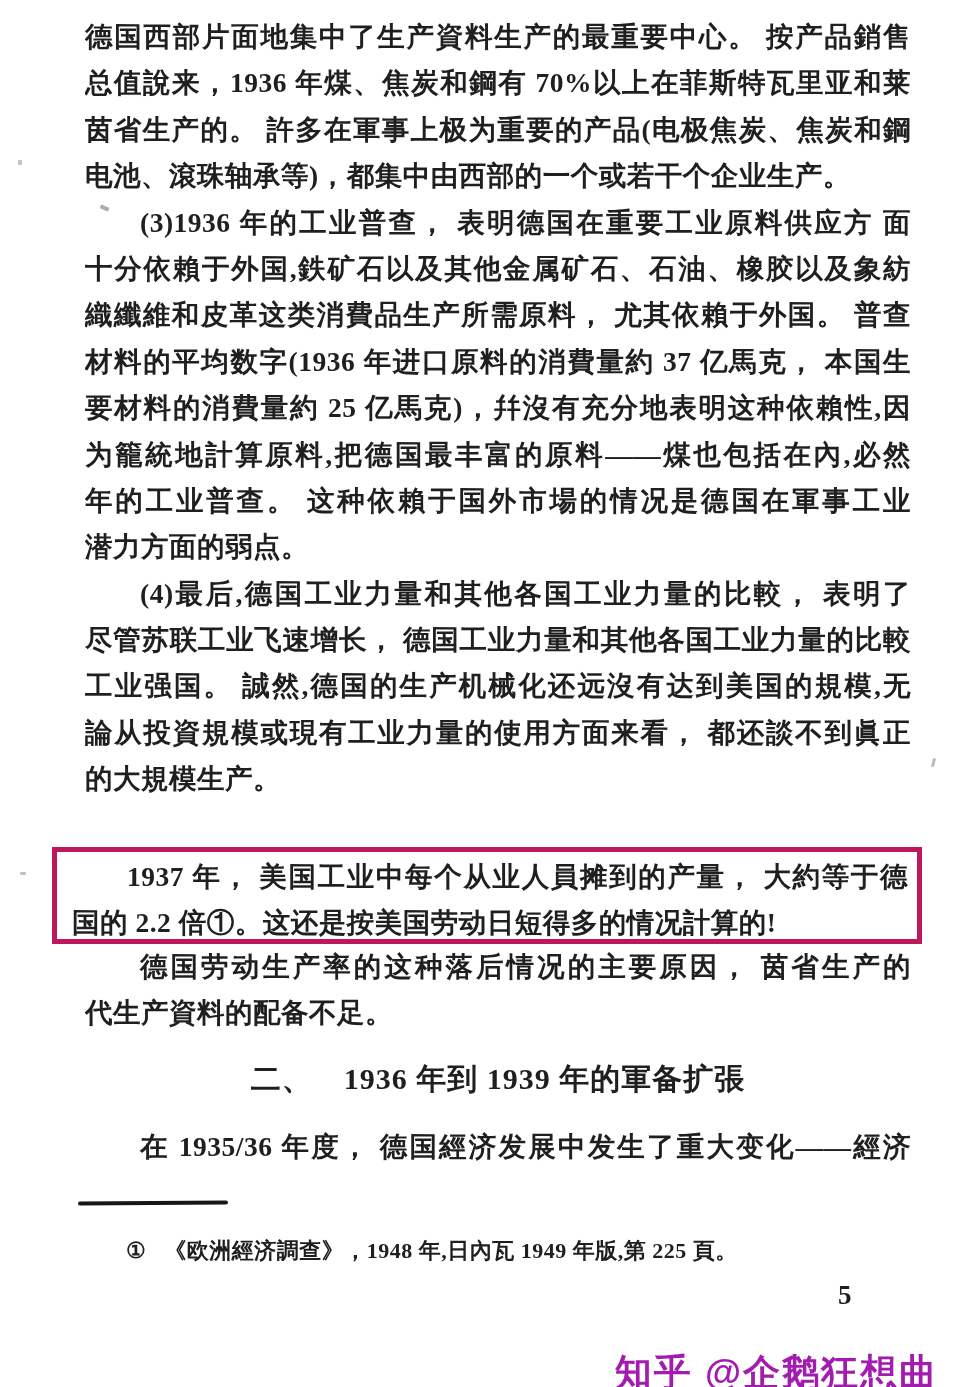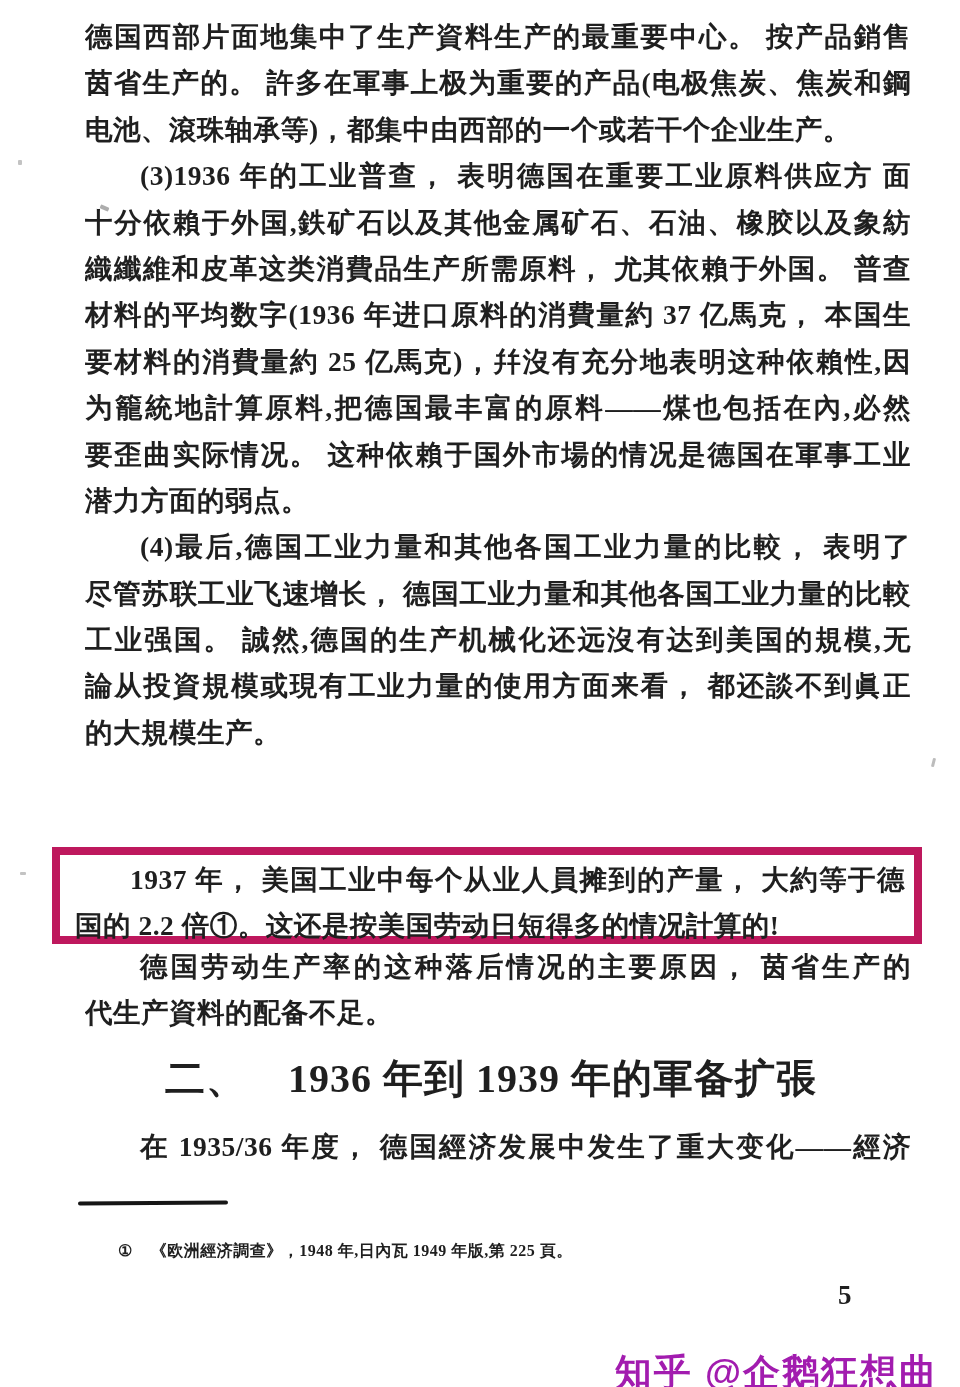--- a/index.html
+++ b/index.html
@@ -27,52 +27,52 @@
     text-align-last:justify;
     overflow:hidden;
     white-space:normal;
   }
   .ln.last{ text-align-last:left; }
   .ln.ind{ text-indent:2em; }
   .redbox{
     position:absolute;
     left:52px;top:847px;
     width:870px;height:97px;
-    border:8px solid #be185d;
+    border:5px solid #be185d;
     box-sizing:border-box;
     padding:2px 9px 0 15px;
   }
   .heading{
     position:absolute;
-    left:78px;top:1060px;
+    left:85px;top:1060px;
     width:826px;
     text-align:center;
-    font-size:40px;
+    font-size:30px;
     font-weight:bold;
     letter-spacing:1px;
     line-height:38px;
   }
   .intro{
     position:absolute;
     left:85px;top:1124px;
     width:826px;
   }
   .fnrule{
     position:absolute;
     left:78px;top:1201px;
     width:150px;height:4px;
     background:#161616;
     border-radius:2px;
     transform:rotate(-0.4deg);
   }
   .footnote{
     position:absolute;
-    left:118px;top:1236px;
+    left:126px;top:1236px;
     width:760px;
-    font-size:16px;
+    font-size:22px;
     font-weight:bold;
     letter-spacing:0.5px;
     line-height:30px;
   }
   .footnote .marker{ margin-right:18px; }
   .pagenum{
     position:absolute;
     left:838px;top:1280px;
     font-size:27px;
     font-weight:bold;
@@ -93,29 +93,30 @@
   .speck.s3{ left:932px; top:758px; width:3px; height:9px; transform:rotate(14deg); opacity:.45;}
   .speck.s4{ left:20px;  top:872px; width:6px; height:3px; opacity:.4;}
 </style>
 </head>
 <body>
 
 <div class="page">
 
   <div class="col" style="top:14px">
     <div class="ln">德国西部片面地集中了生产資料生产的最重要中心。 按产品銷售</div>
+    <div class="ln">总值說来，1936 年煤、焦炭和鋼有 70%以上在菲斯特瓦里亚和莱</div>
     <div class="ln">茵省生产的。 許多在軍事上极为重要的产品(电极焦炭、焦炭和鋼有</div>
     <div class="ln last">电池、滾珠轴承等)，都集中由西部的一个或若干个企业生产。</div>
     <div class="ln ind">(3)1936 年的工业普查， 表明德国在重要工业原料供应方 面</div>
     <div class="ln">十分依賴于外国,鉄矿石以及其他金属矿石、石油、橡胶以及象紡</div>
     <div class="ln">織纖維和皮革这类消費品生产所需原料， 尤其依賴于外国。 普查</div>
     <div class="ln">材料的平均数字(1936 年进口原料的消費量約 37 亿馬克， 本国生</div>
     <div class="ln">要材料的消費量約 25 亿馬克)，幷沒有充分地表明这种依賴性,因</div>
     <div class="ln">为籠統地計算原料,把德国最丰富的原料——煤也包括在內,必然</div>
-    <div class="ln">要歪曲实际情况。 这种依賴于国外市場的情况是德国在軍事工业</div>
+    <div class="ln">年的工业普查。 这种依賴于国外市場的情况是德国在軍事工业</div>
     <div class="ln last">潜力方面的弱点。</div>
     <div class="ln ind">(4)最后,德国工业力量和其他各国工业力量的比較， 表明了</div>
     <div class="ln">尽管苏联工业飞速增长， 德国工业力量和其他各国工业力量的比較</div>
     <div class="ln">工业强国。 誠然,德国的生产机械化还远沒有达到美国的規模,无</div>
     <div class="ln">論从投資規模或現有工业力量的使用方面来看， 都还談不到眞正</div>
     <div class="ln last">的大規模生产。</div>
   </div>
 
   <div class="redbox">
     <div class="ln ind">1937 年， 美国工业中每个从业人員摊到的产量， 大約等于德</div>

